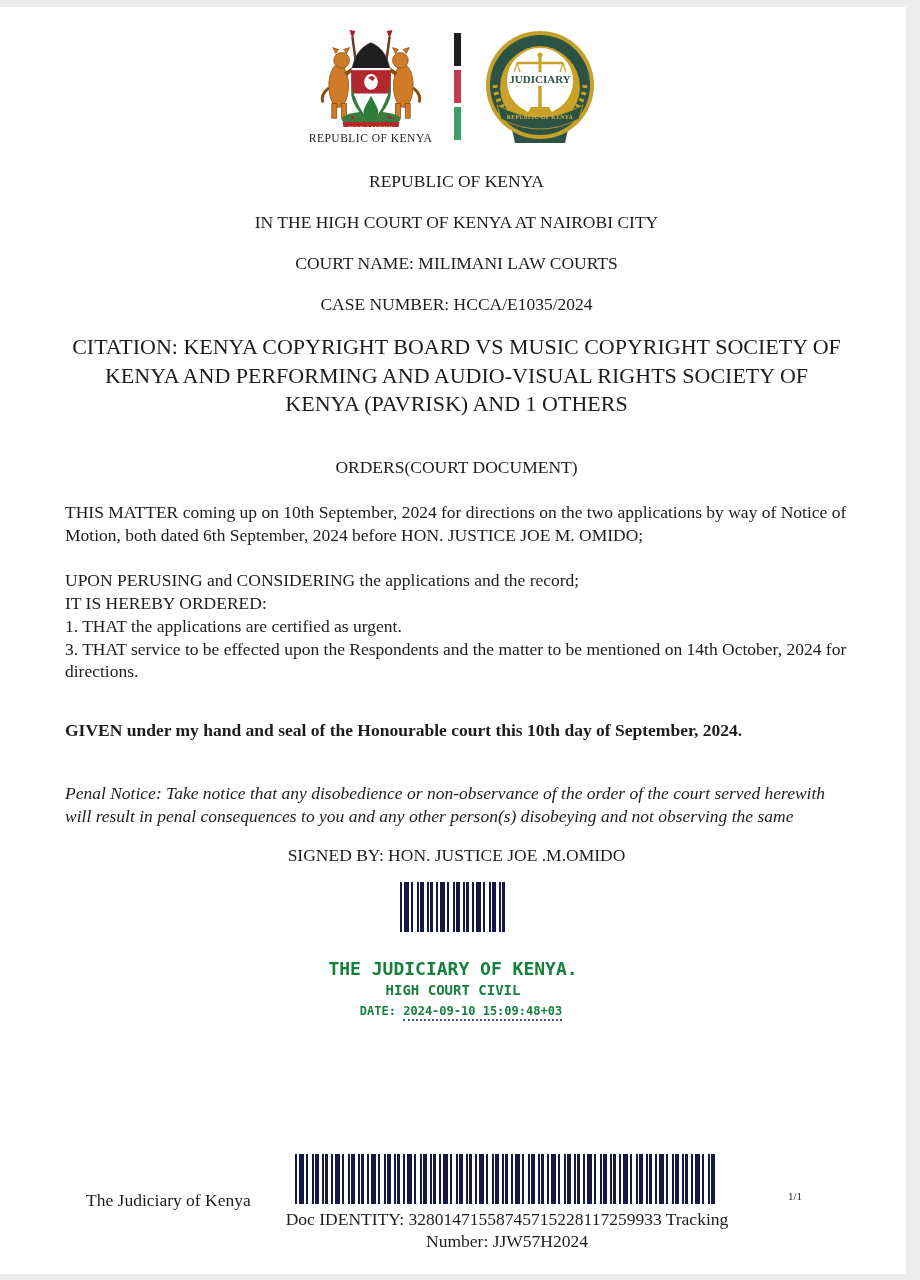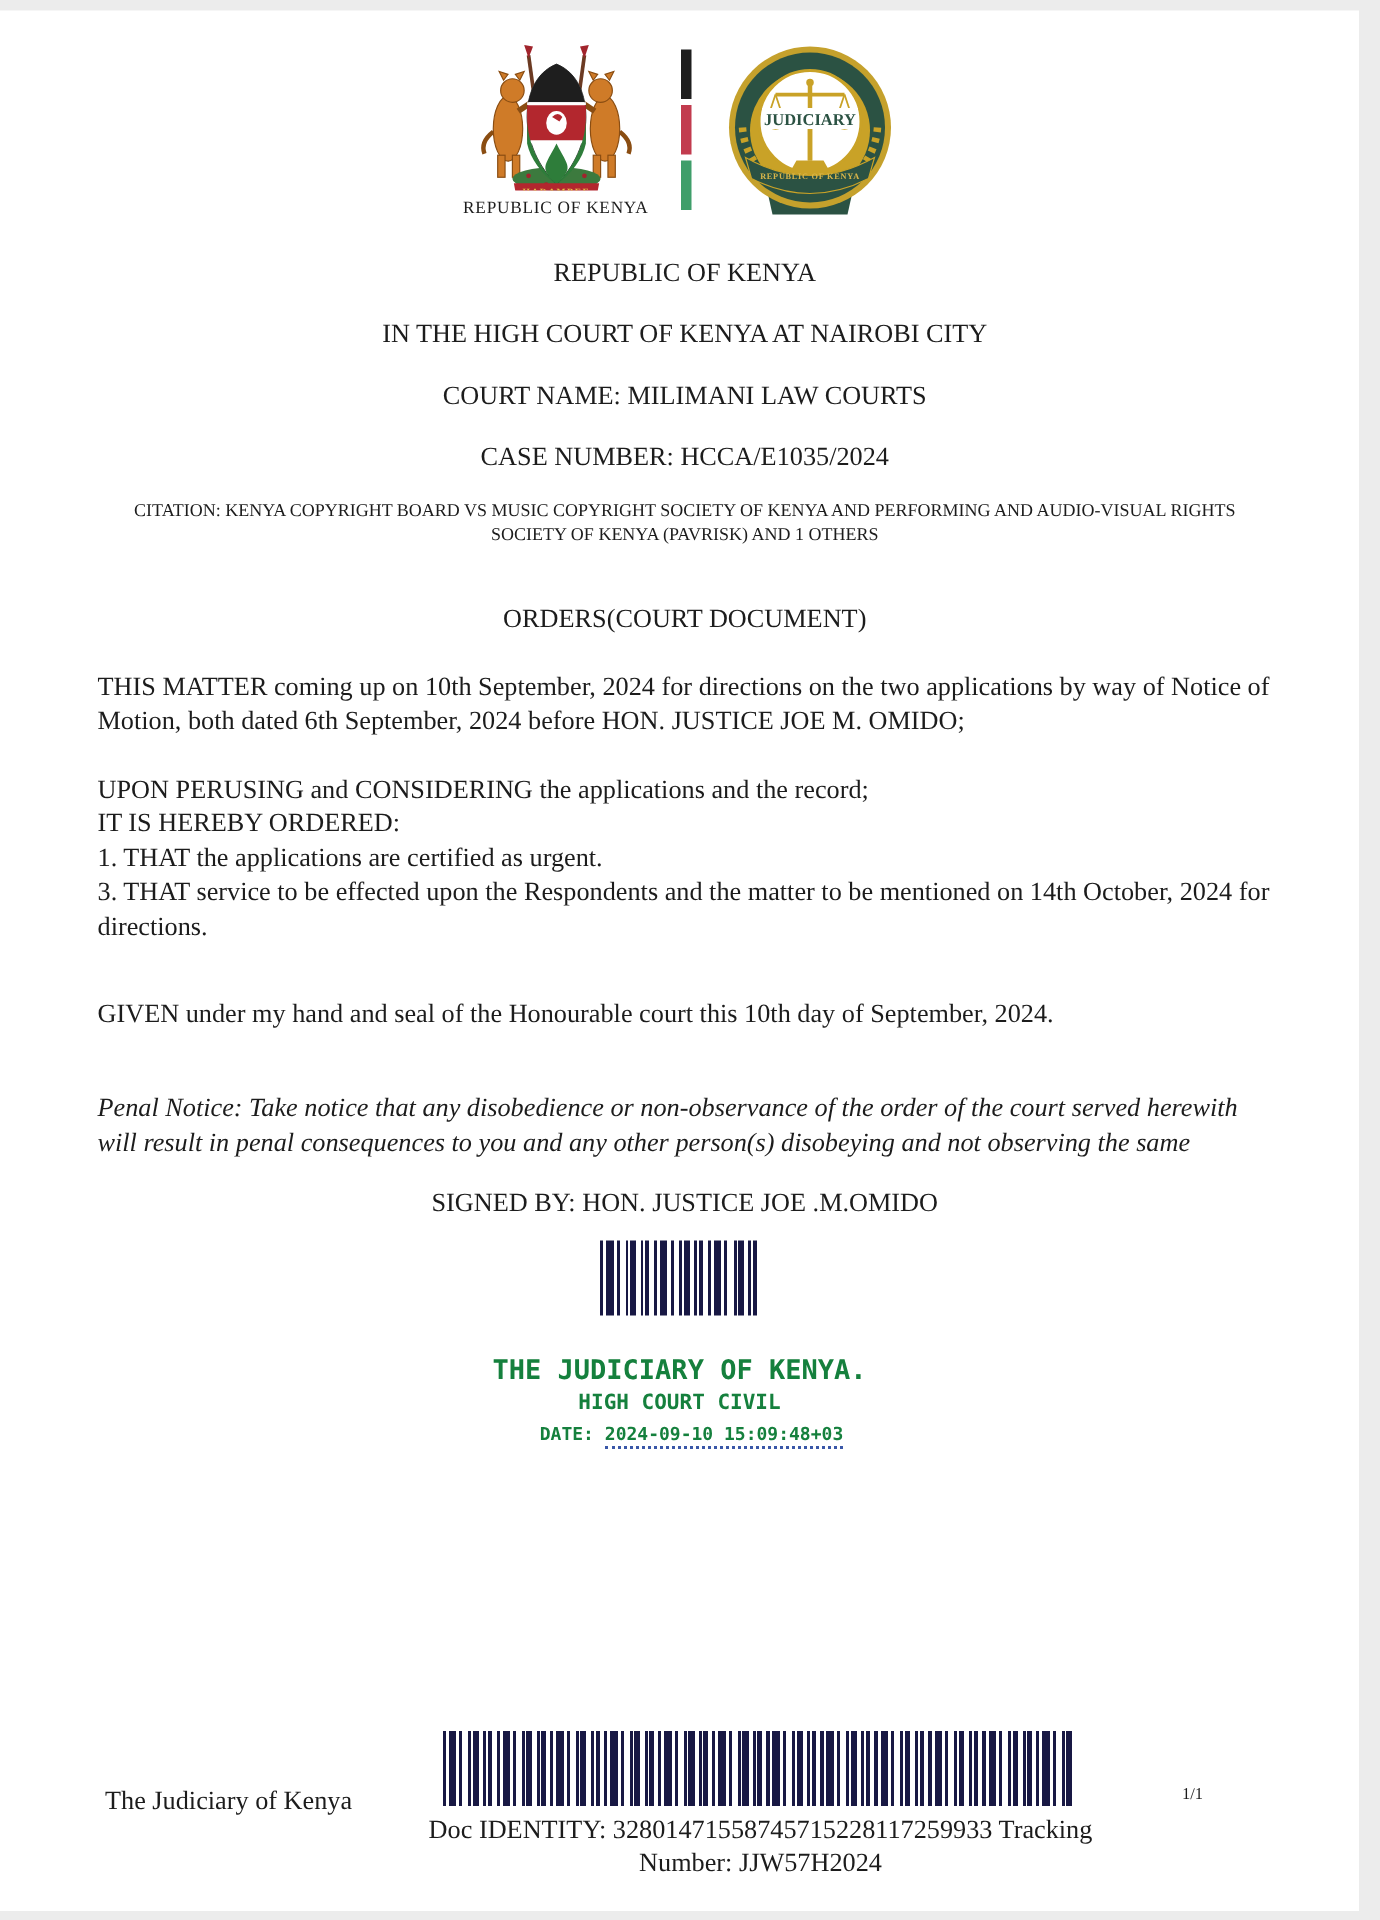--- a/index.html
+++ b/index.html
@@ -32,28 +32,28 @@
   .divider { width:7px; margin-top:4px; }
   .divider .seg { width:7px; height:33px; margin-bottom:4px; }
   .seg.black { background:#1e1e1e; }
   .seg.red   { background:#c23b4e; }
   .seg.green { background:#3f9e6a; }
 
   
   .c { text-align:center; }
   .h1 { margin-top:24px; font-size:17.5px; }
   .h  { margin-top:20px; font-size:17.5px; }
-  .citation { margin:18px auto 0; font-size:12px; max-width:786px; line-height:1.3; }
+  .citation { margin:18px auto 0; font-size:22px; max-width:786px; line-height:1.3; }
   .orders-title { margin-top:38px; font-size:17.5px; }
 
   
   .bodytext { font-size:17.5px; line-height:1.3; }
   .p-intro { margin-top:23px; }
   .p-upon  { margin-top:23px; }
-  .p-given { margin-top:36px; }
+  .p-given { margin-top:36px;font-weight:bold; }
   .penal   { margin-top:40px; font-style:italic; }
   .signed  { margin-top:17px; text-align:center; font-size:17.5px; }
 
   
   .barcode {
     background-color:#fff;
     background-image:repeating-linear-gradient(90deg,
       #181844 0 2px,  #fff 2px 4px,
       #181844 4px 9px,  #fff 9px 11px,
       #181844 11px 13px, #fff 13px 17px,
@@ -70,21 +70,21 @@
     font-family:"DejaVu Sans Mono","Liberation Mono",monospace;
     color:#15803d; font-weight:bold;
   }
   .stamp-l1 { font-size:18px; line-height:24px; }
   .stamp-l2 { font-size:16px; line-height:22px; }
   .stamp-l3 { font-size:14px; line-height:19px; }
   .stamp-date { font-size:12px; line-height:16px; margin-top:3px;padding-left:16px; }
   .stamp-date .dval { border-bottom:2px dotted #3a57a8; padding-bottom:1px; }
 
   
-  .footer-left  { position:absolute; left:70px;  top:1183px; font-size:17.5px; }
+  .footer-left  { position:absolute; left:86px;  top:1183px; font-size:17.5px; }
   .footer-page  { position:absolute; left:788px; top:1183px; font-size:11px; }
   .barcode-large{ position:absolute; left:295px; top:1147px; width:421px; height:50px; }
   .doc-identity {
     position:absolute; left:262px; top:1201px; width:490px;
     text-align:center; font-size:17.5px; line-height:1.28;
   }
 </style>
 </head>
 <body>
 

